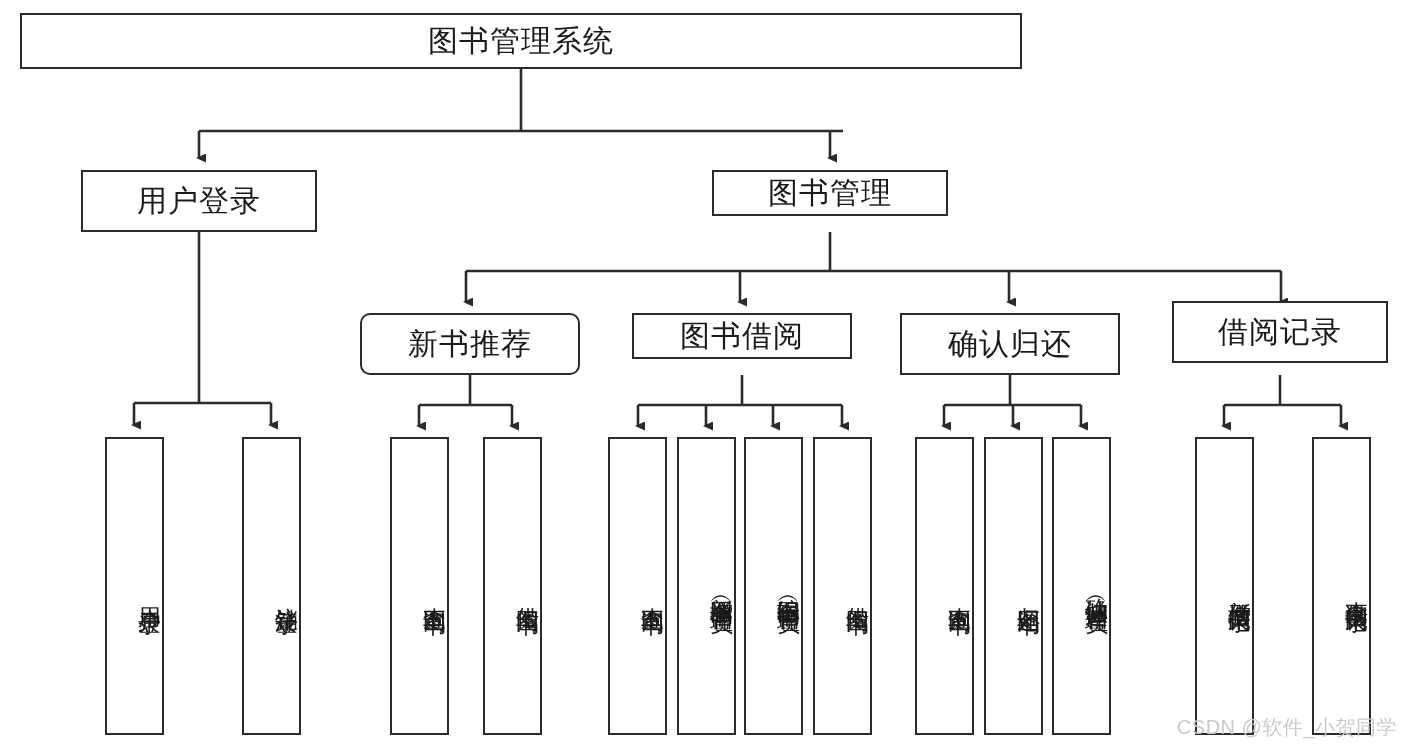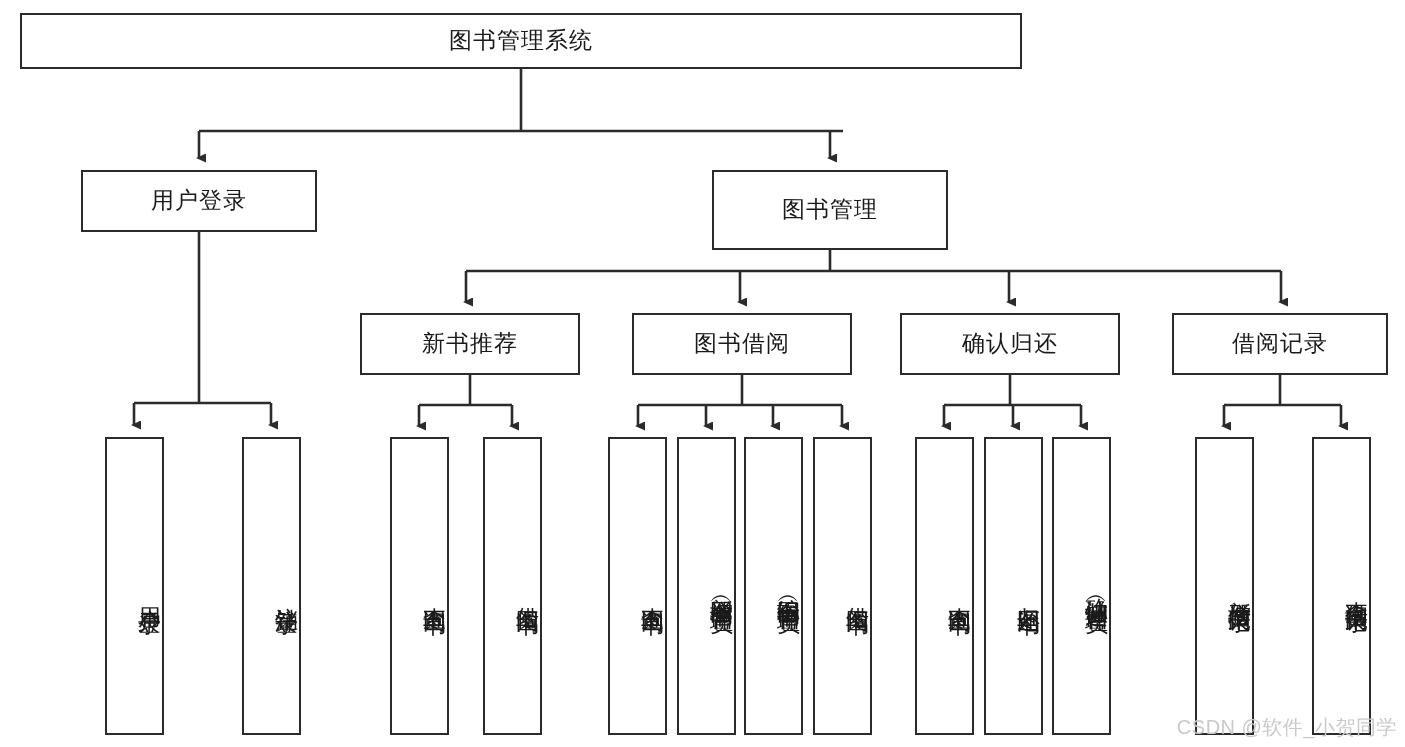--- a/index.html
+++ b/index.html
@@ -26,21 +26,21 @@
     position: absolute;
     box-sizing: border-box;
     background: #ffffff;
     border: 2px solid #2b2b2b;
     display: flex;
     align-items: center;
     justify-content: center;
     color: #1a1a1a;
   }
   .node.horiz {
-    font-size: 23px;
+    font-size: 30px;
     letter-spacing: 1px;
   }
   .node.vert {
     writing-mode: vertical-rl;
     text-orientation: upright;
     font-size: 23px;
     letter-spacing: 2px;
     align-items: flex-start;
     justify-content: center;
     padding-top: 14px;
@@ -118,34 +118,34 @@
     </g>
   </svg>
 
   <div class="node horiz" style="left:20px; top:13px; width:1002px; height:56px;">
     <span class="node-label">图书管理系统</span>
   </div>
 
   <div class="node horiz" style="left:81px; top:170px; width:236px; height:62px;">
     <span class="node-label">用户登录</span>
   </div>
-  <div class="node horiz" style="left:712px; top:170px; width:236px; height:80px;">
+  <div class="node horiz" style="left:712px; top:170px; width:236px; height:46px;">
     <span class="node-label">图书管理</span>
   </div>
 
-  <div class="node horiz" style="left:360px; top:313px; width:220px; height:62px;">
+  <div class="node horiz" style="left:360px; top:313px; width:220px; height:62px;border-radius:10px;">
     <span class="node-label">新书推荐</span>
   </div>
-  <div class="node horiz" style="left:632px; top:313px; width:220px; height:62px;">
+  <div class="node horiz" style="left:632px; top:313px; width:220px; height:46px;">
     <span class="node-label">图书借阅</span>
   </div>
   <div class="node horiz" style="left:900px; top:313px; width:220px; height:62px;">
     <span class="node-label">确认归还</span>
   </div>
-  <div class="node horiz" style="left:1172px; top:313px; width:216px; height:62px;">
+  <div class="node horiz" style="left:1172px; top:301px; width:216px; height:62px;">
     <span class="node-label">借阅记录</span>
   </div>
 
   <div class="node vert" style="left:105px; top:437px; width:59px; height:298px;">
     <span class="node-label">用户登录</span>
   </div>
   <div class="node vert" style="left:242px; top:437px; width:59px; height:298px;">
     <span class="node-label">注销登录</span>
   </div>
 

